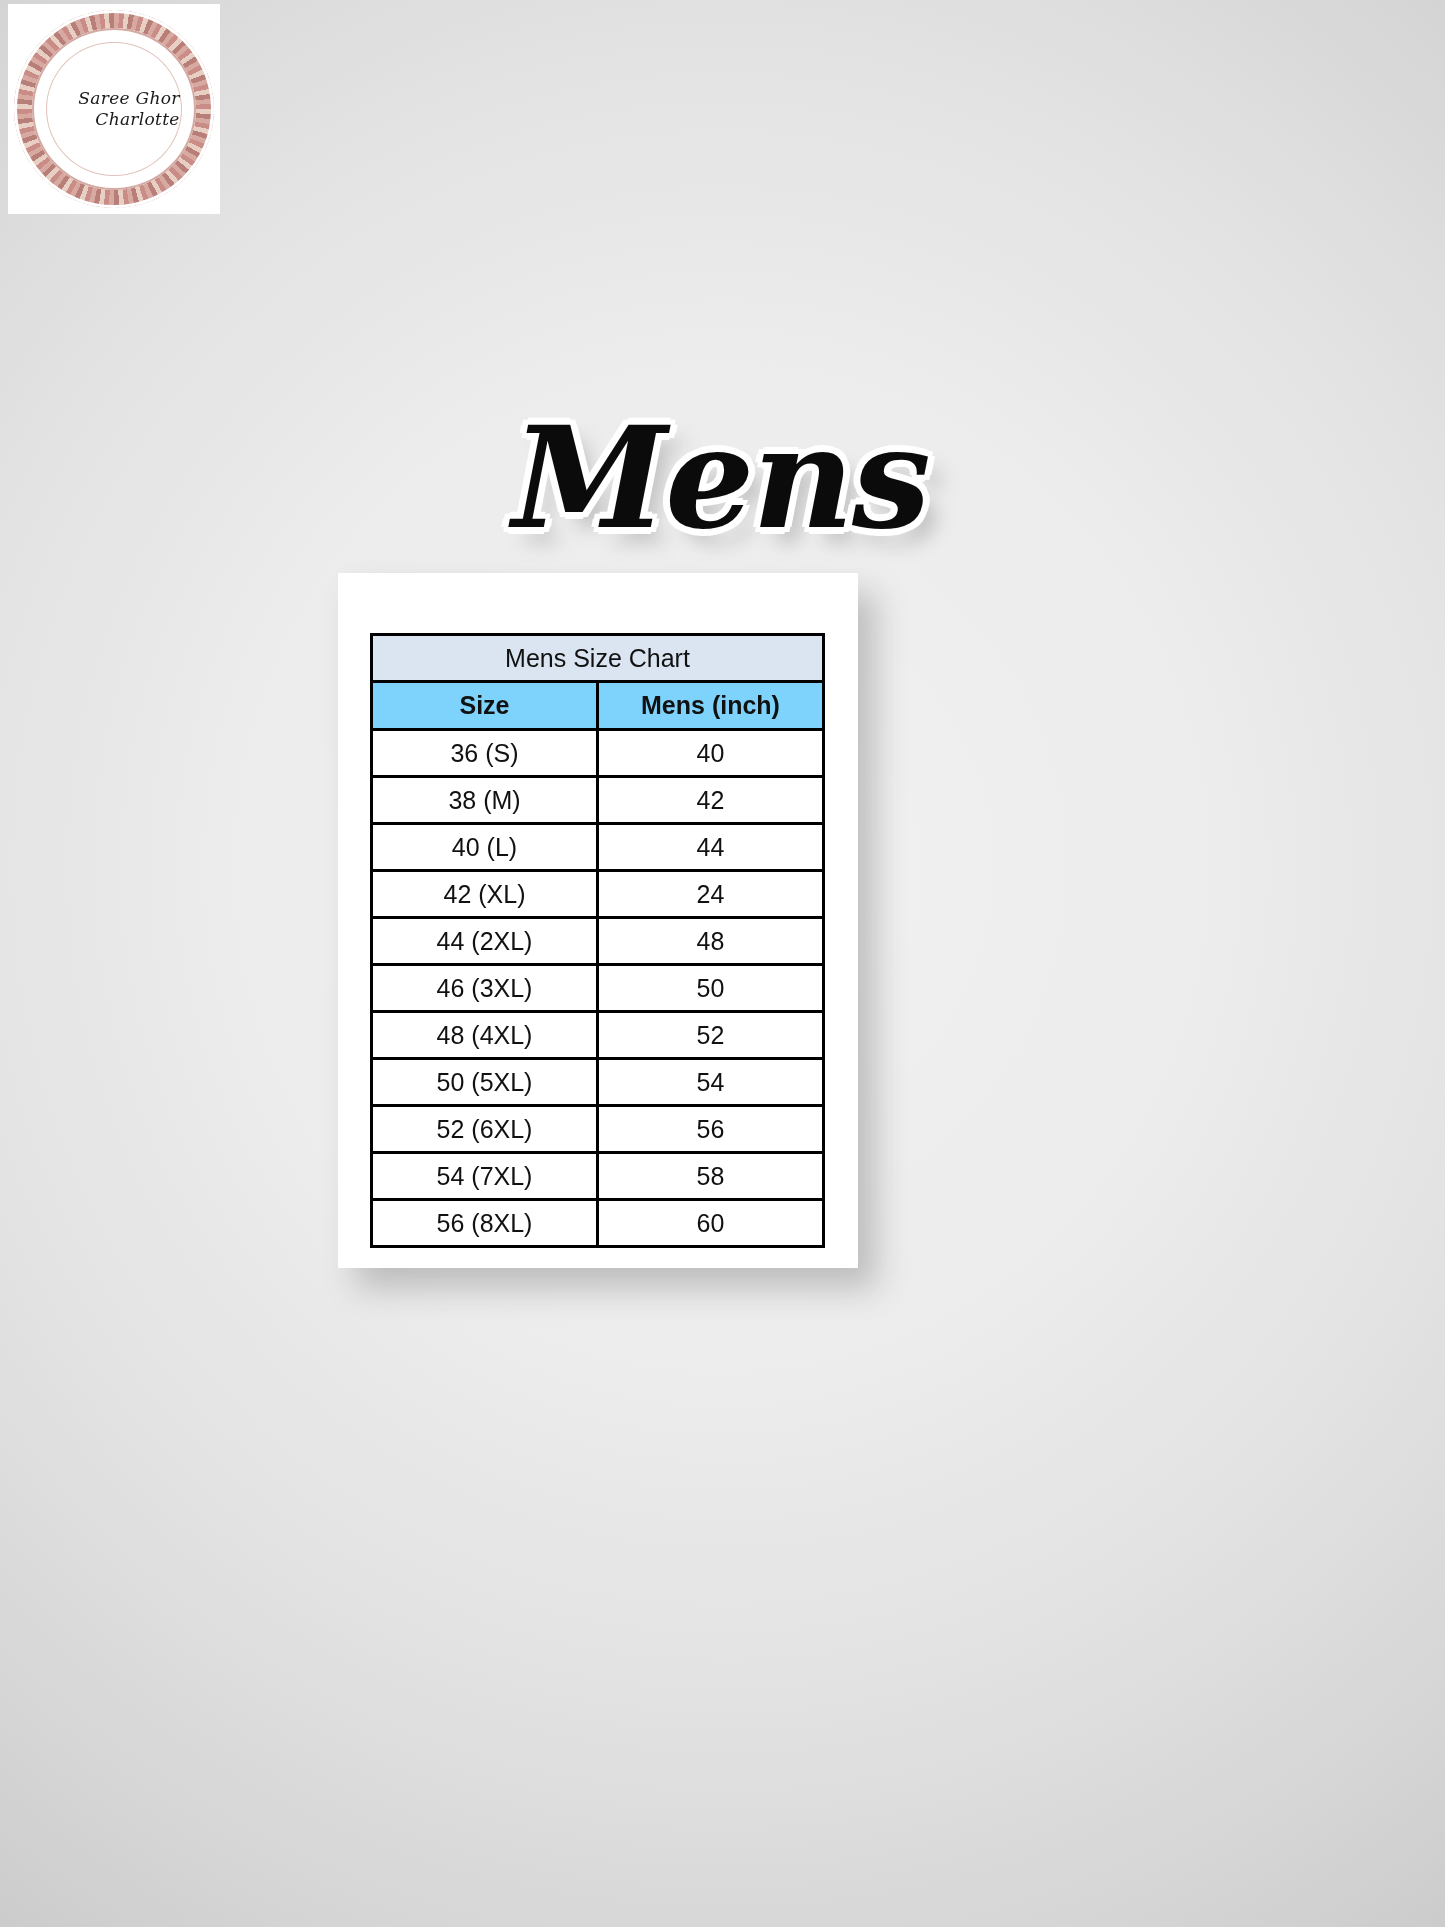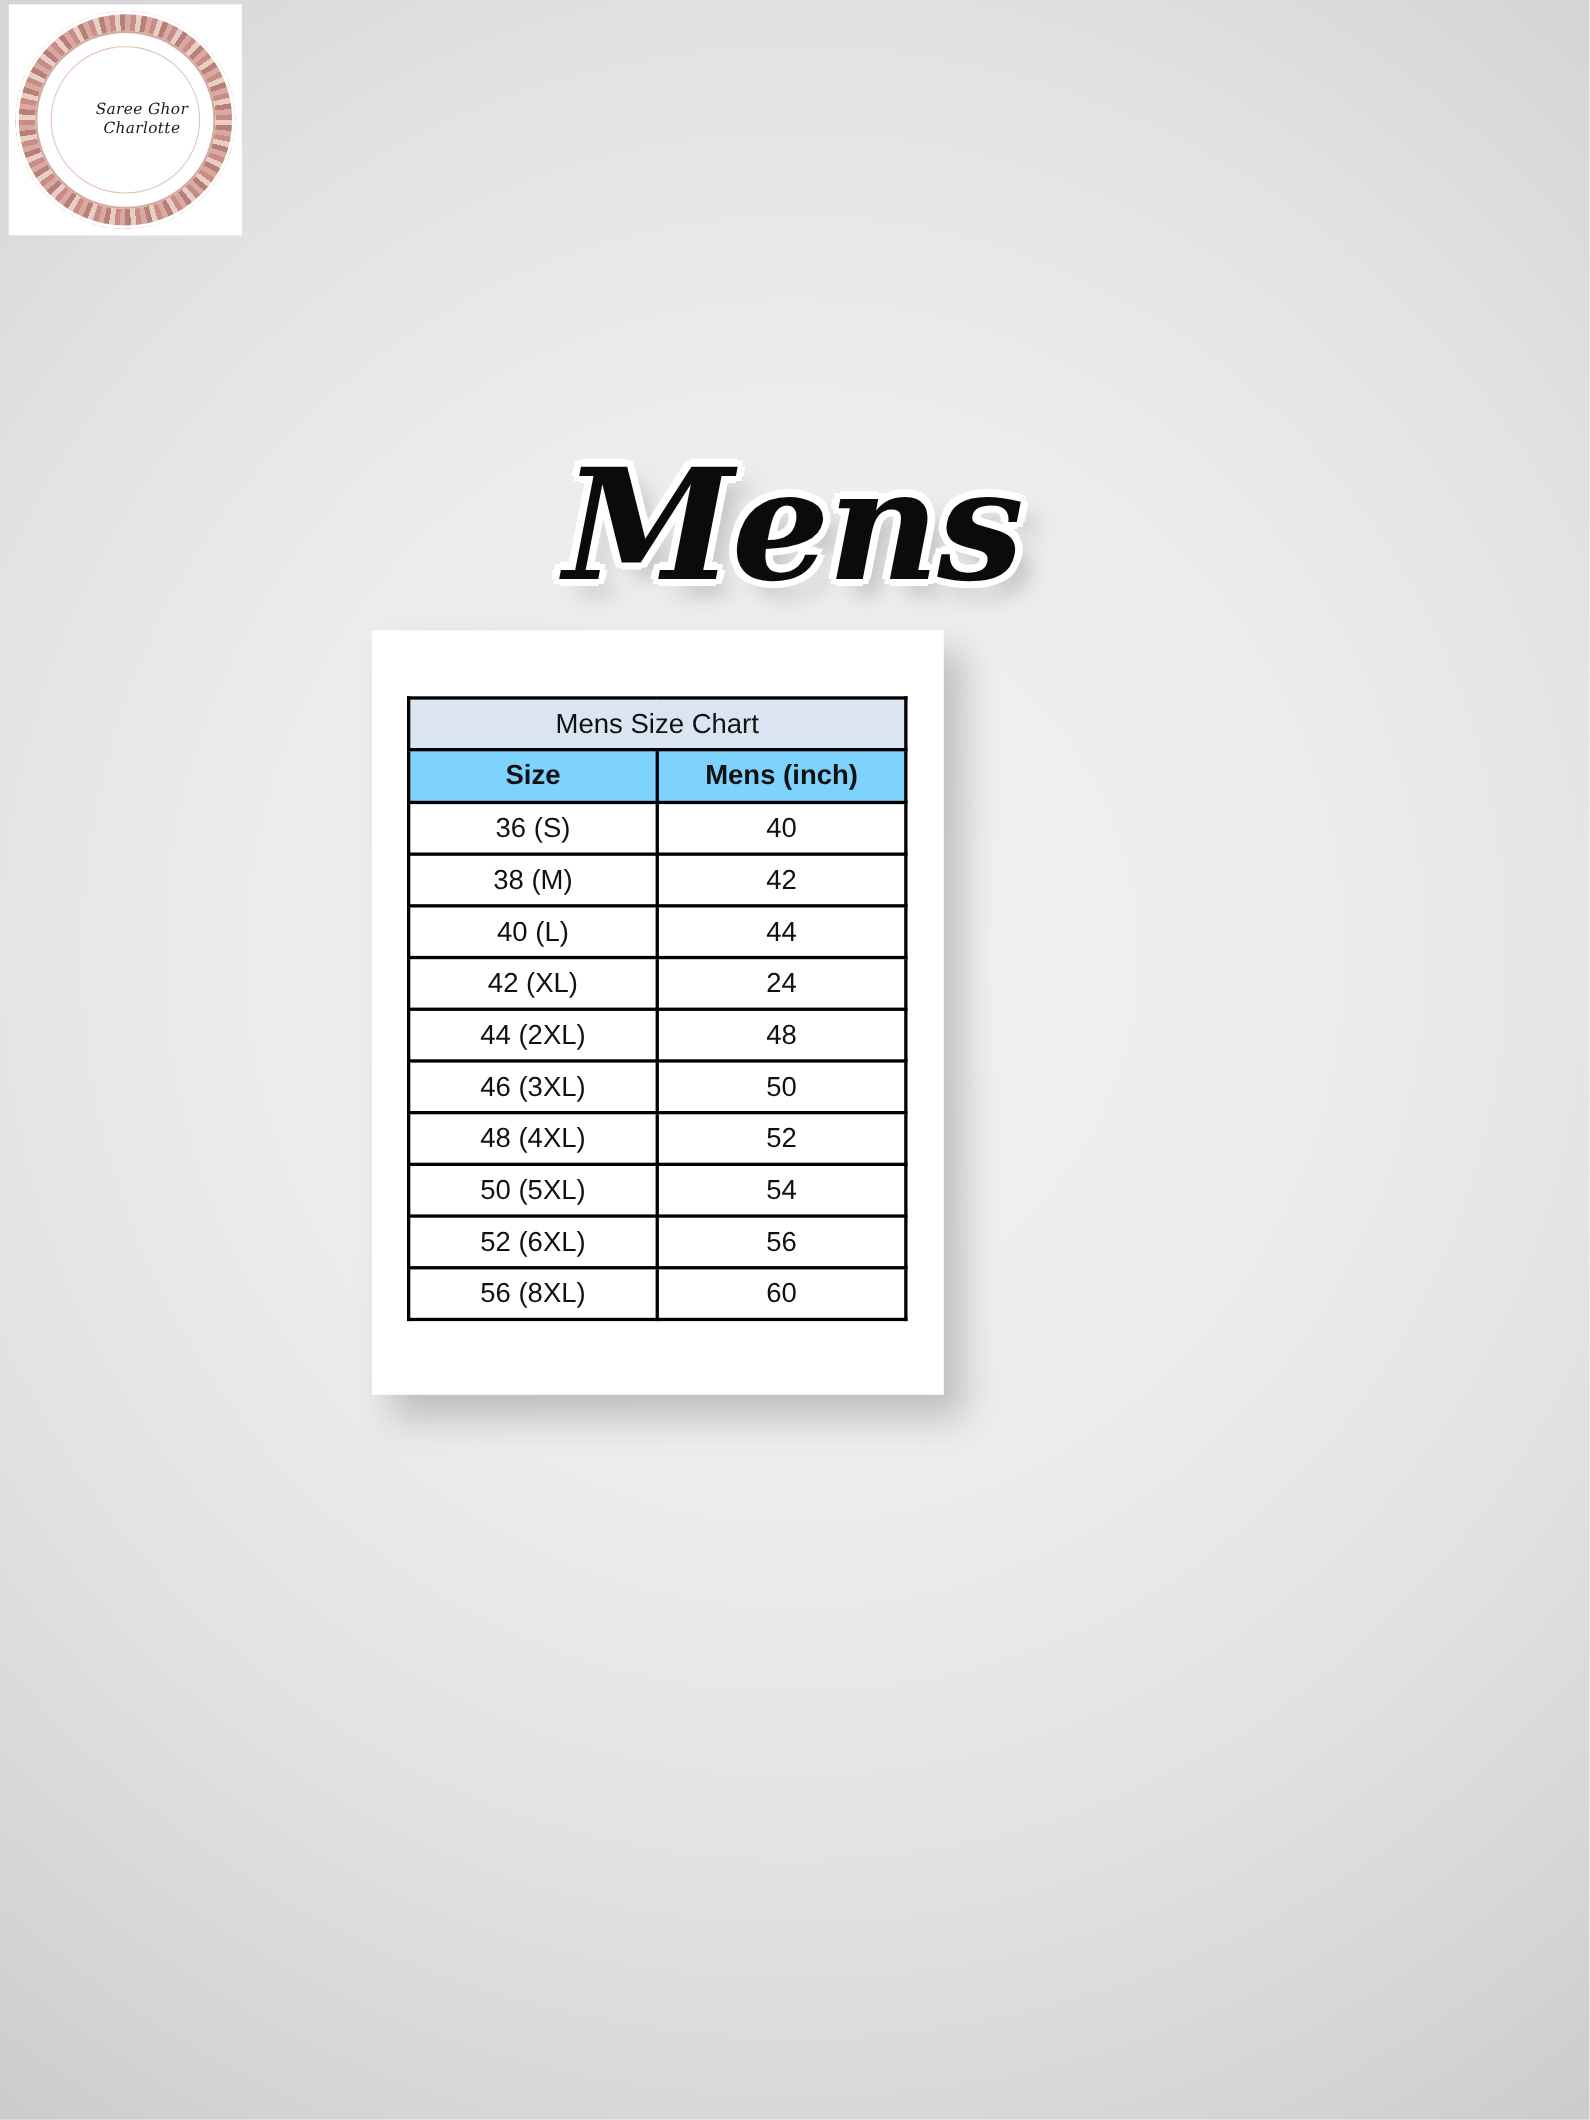--- a/index.html
+++ b/index.html
@@ -59,24 +59,24 @@
     left: 16%;
     top: 16%;
     right: 16%;
     bottom: 16%;
     border-radius: 50%;
     border: 1px solid #e2c3bc;
   }
   .logo-text {
     position: relative;
     z-index: 3;
-    text-align: center;
+    text-align: right;
     font-family: "DejaVu Serif", serif;
     font-style: italic;
-    font-size: 14px;
+    font-size: 17px;
     line-height: 1.25;
     color: #1a1a1a;
     letter-spacing: 0.3px;
     margin-left: 30px;
   }
 
   
   .headline-wrap {
     position: absolute;
     left: 0;
@@ -202,18 +202,22 @@
       </tr>
       <tr>
         <td>50 (5XL)</td>
         <td>54</td>
       </tr>
       <tr>
         <td>52 (6XL)</td>
         <td>56</td>
       </tr>
       <tr>
+        <td>54 (7XL)</td>
+        <td>58</td>
+      </tr>
+      <tr>
         <td>56 (8XL)</td>
         <td>60</td>
       </tr>
     </tbody>
   </table>
 </div>
 
 </body></html>

